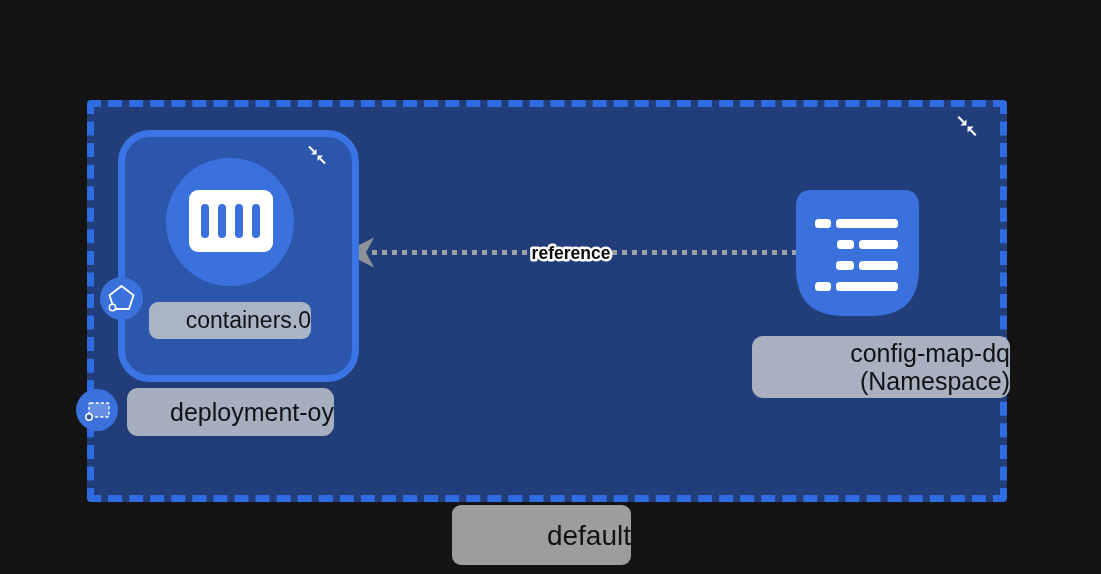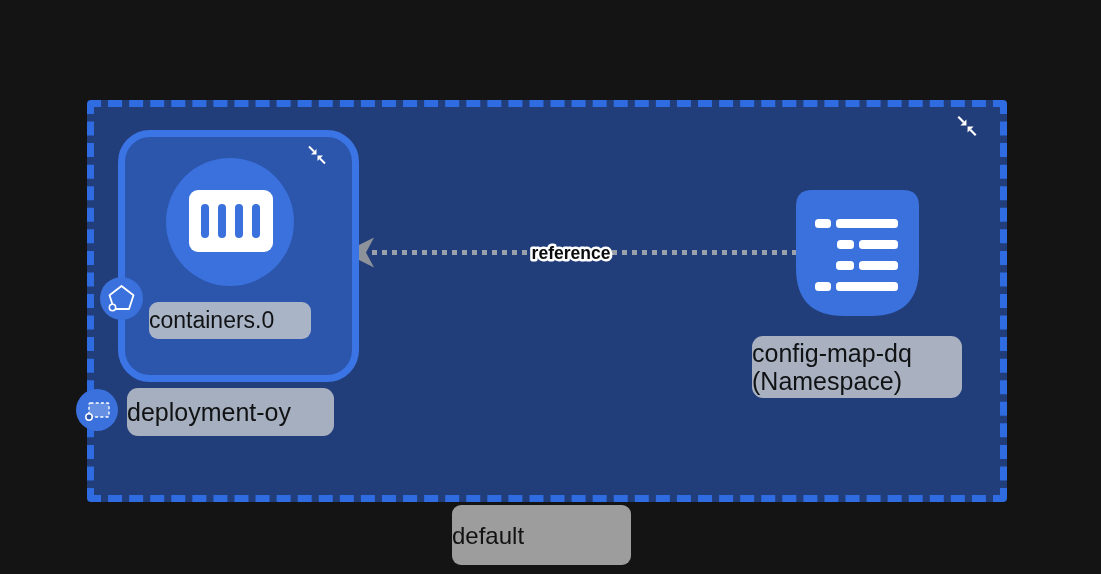--- a/index.html
+++ b/index.html
@@ -17,30 +17,30 @@
     background:#2C55AC;border:7px solid #3B74E4;border-radius:32px;}
   .pod-circle{left:166px;top:158px;width:128px;height:128px;
     background:#3A71DC;border-radius:50%;}
   .container-icon{left:189px;top:190px;width:84px;height:62px;
     background:#FFFFFF;border-radius:9px;}
   .slat{position:absolute;top:14px;width:8px;height:34px;background:#3A71DC;border-radius:4px;}
   .slat:nth-child(1){left:12px;} .slat:nth-child(2){left:29px;}
   .slat:nth-child(3){left:46px;} .slat:nth-child(4){left:63px;}
 
   
-  .pill{color:#101214;text-align:left;display:flex;flex-direction:column;
+  .pill{color:#101214;text-align:right;display:flex;flex-direction:column;
     justify-content:center;border-radius:9px;}
   .pill-containers{left:149px;top:302px;width:162px;height:37px;
     background:#A9B4C6;font-size:23px;}
   .pill-deployment{left:127px;top:388px;width:207px;height:48px;
     background:#A6AFBF;font-size:25px;line-height:28px;border-radius:11px;}
   .pill-configmap{left:752px;top:336px;width:210px;height:62px;
-    background:#A9B1C1;font-size:25px;line-height:28px;border-radius:11px;}
+    background:#A9B1C1;font-size:25px;line-height:28px;border-radius:11px;padding-left:48px;}
   .pill-namespace{left:452px;top:505px;width:179px;height:60px;
-    background:#9D9D9D;font-size:24px;line-height:27px;color:#121212;}
+    background:#9D9D9D;font-size:28px;line-height:27px;color:#121212;}
 
   
   .edge-line{left:372px;top:250px;width:424px;height:5px;
     background:repeating-linear-gradient(90deg,#9AA1AB 0px,#9AA1AB 5px,transparent 5px,transparent 10px);}
   .edge-label-svg{left:506px;top:238px;}
 
   svg{display:block;}
 </style>
 </head>
 <body>

